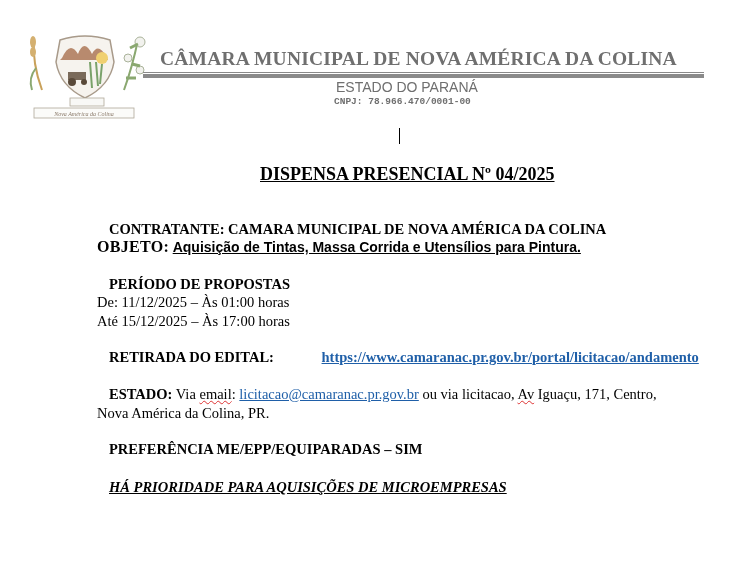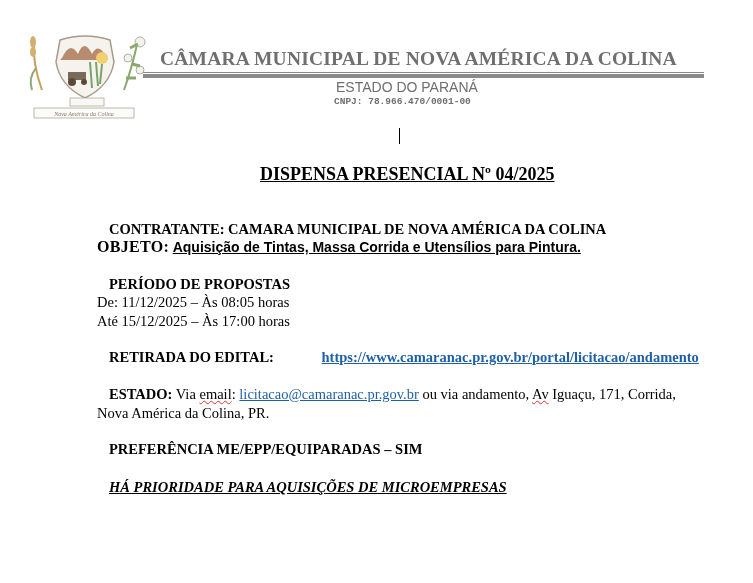--- a/index.html
+++ b/index.html
@@ -73,34 +73,34 @@
   <span>CONTRATANTE:</span>
   <span>CAMARA MUNICIPAL DE NOVA AMÉRICA DA COLINA</span>
 </div>
 
 <div class="abs line" style="top:238px;">
   <span class="small-caps-label">OBJETO:</span>
   <span class="objeto-text">Aquisição de Tintas, Massa Corrida e Utensílios para Pintura.</span>
 </div>
 
 <div class="abs line b" style="top:275px;">PERÍODO DE PROPOSTAS</div>
-<div class="abs line" style="top:293px;">De: 11/12/2025 – Às 08:05 horas</div>
+<div class="abs line" style="top:293px;">De: 11/12/2025 – Às 01:00 horas</div>
 <div class="abs line" style="top:312px;">Até 15/12/2025 – Às 17:00 horas</div>
 
 <div class="abs line" style="top:348px;">
   <span class="b">RETIRADA DO EDITAL:</span>
   <a class="link-b">https://www.camaranac.pr.gov.br/portal/licitacao/andamento</a>
 </div>
 
 <div class="abs line" style="top:385px;">
   <span class="b">ESTADO:</span>
   <span>Via</span>
   <span class="spell">email</span><span>:</span>
   <a class="link">licitacao@camaranac.pr.gov.br</a>
-  <span>ou via andamento,</span>
+  <span>ou via licitacao,</span>
   <span class="spell">Av</span>
-  <span>Iguaçu, 171, Corrida,</span>
+  <span>Iguaçu, 171, Centro,</span>
 </div>
 <div class="abs line" style="top:404px;">Nova América da Colina, PR.</div>
 
 <div class="abs line b" style="top:440px;">PREFERÊNCIA ME/EPP/EQUIPARADAS – SIM</div>
 
 <div class="abs line b u" style="top:478px;">HÁ PRIORIDADE PARA AQUISIÇÕES DE MICROEMPRESAS</div>
 
 </body></html>

